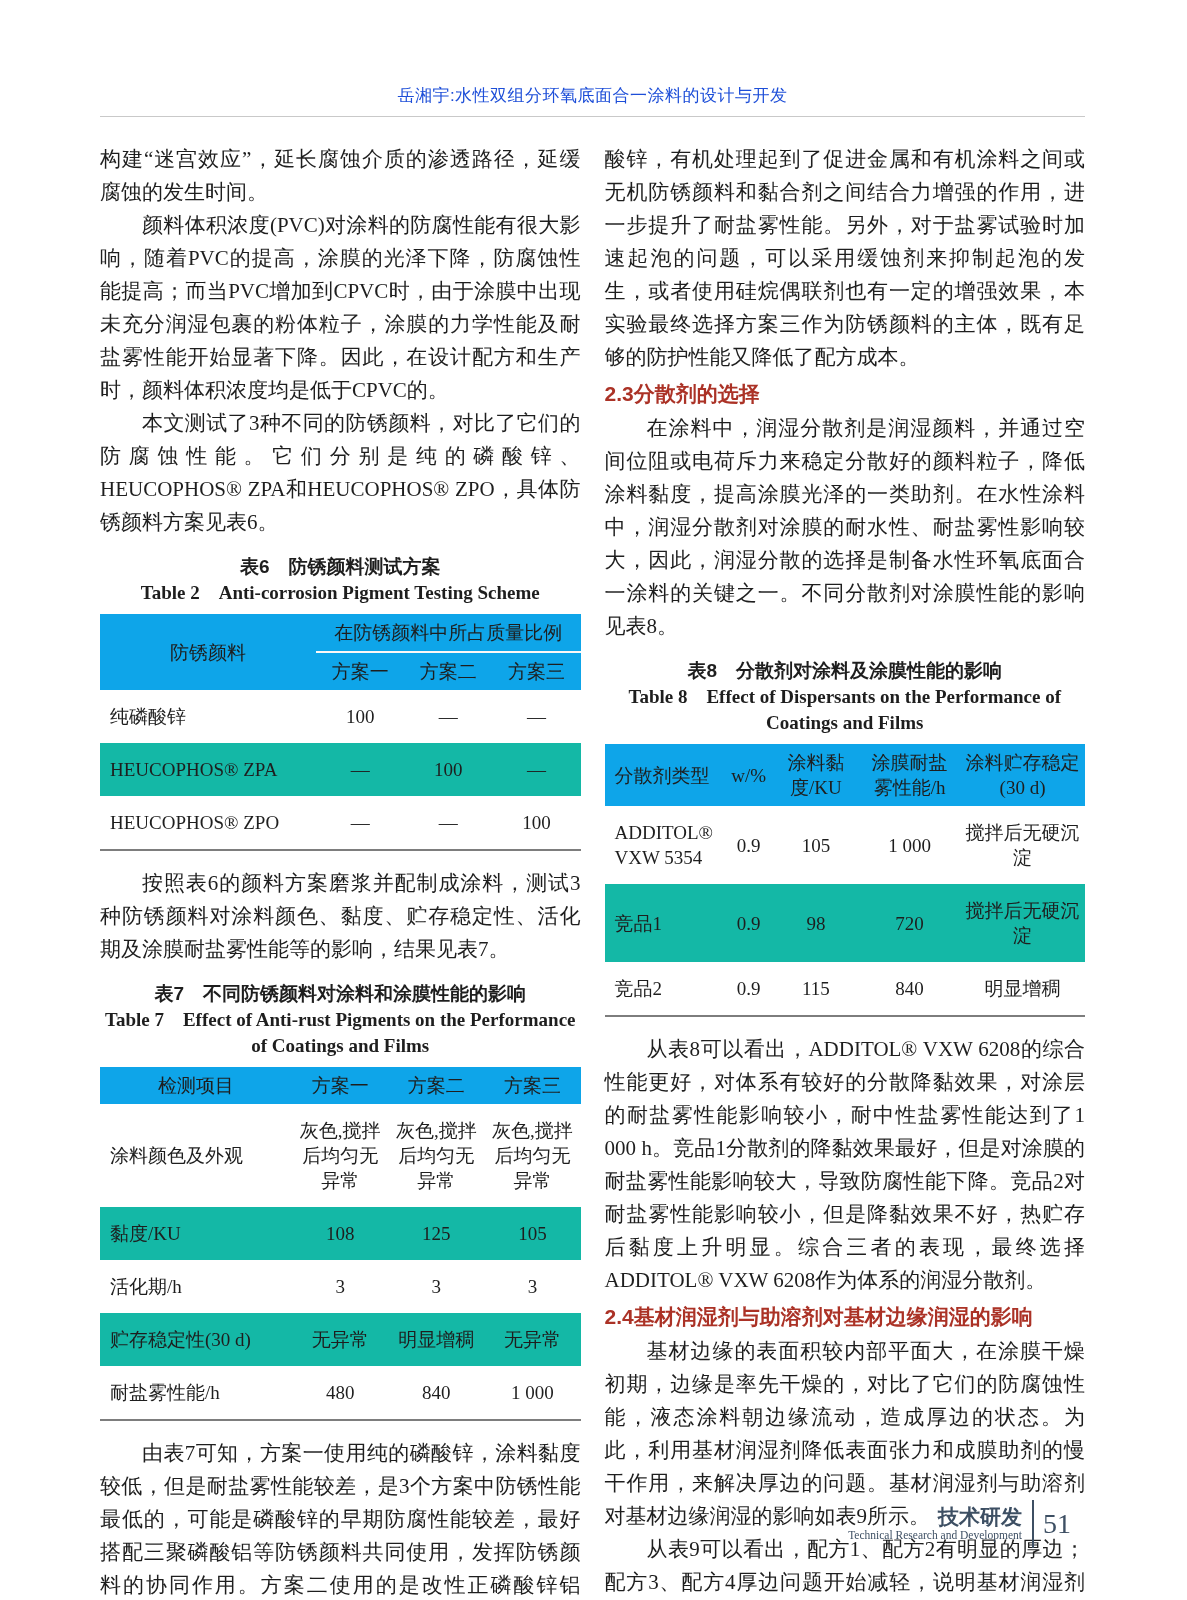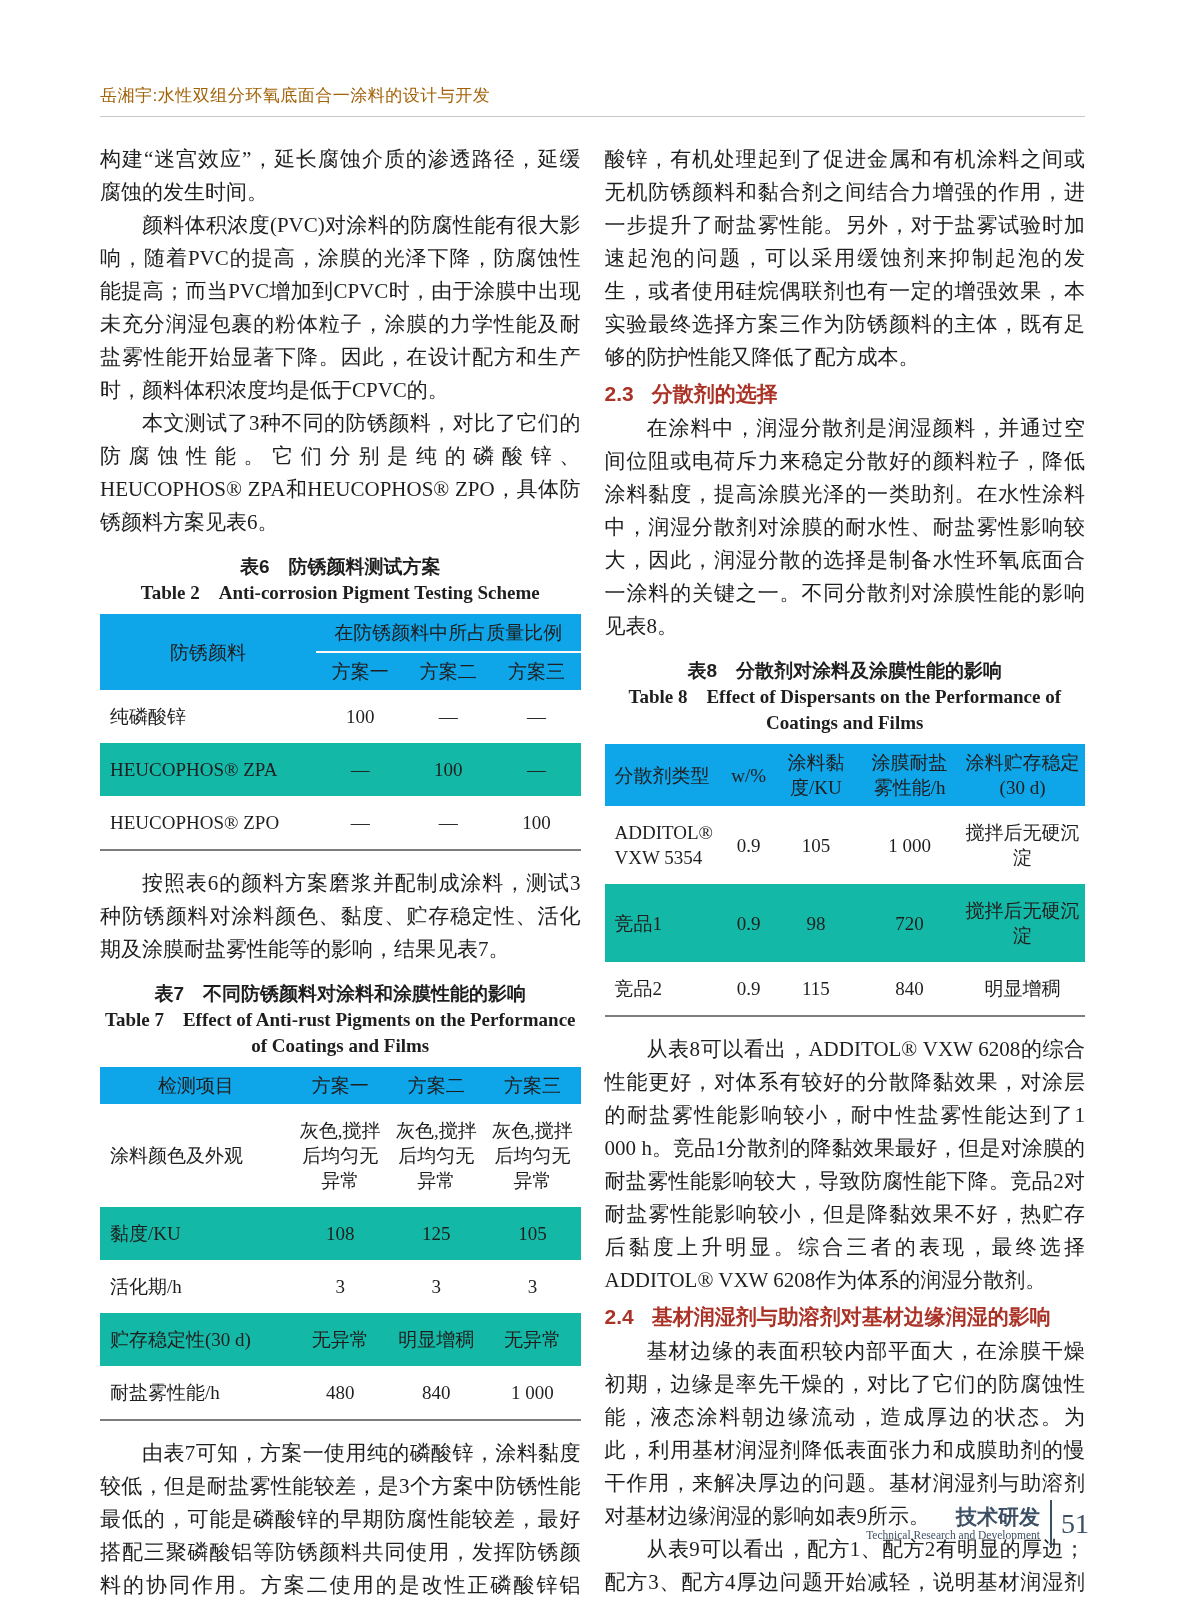--- a/index.html
+++ b/index.html
@@ -6,53 +6,53 @@
   .page{
     position:relative;
     width:1187px;height:1600px;
     background:#ffffff;
     overflow:hidden;
     font-family:"Liberation Serif","DejaVu Serif",serif;
     color:#1e1e1e;
   }
   .content{position:absolute;left:100px;width:985px;top:0;}
   .running-head{
-    text-align:left;
-    font-size:17px;color:#a16207;
+    text-align:center;
+    font-size:17px;color:#1d4ed8;
     padding-top:84px;padding-bottom:9px;
     border-bottom:1px solid #c9c9c9;
     font-family:"Liberation Sans","DejaVu Sans",sans-serif;
     letter-spacing:.5px;
   }
   .cols{display:flex;gap:24px;margin-top:26px;}
   .col{flex:1;min-width:0;}
   p.body{font-size:21px;line-height:33px;text-align:justify;margin:0;}
   p.body.indent{text-indent:2em;}
   .sec-head{
     font-family:"Liberation Sans","DejaVu Sans",sans-serif;
     font-weight:bold;color:#ab3226;
     font-size:21px;line-height:33px;margin:3px 0 2px 0;
   }
-  .sec-head .sec-no{margin-right:18px;}
+  .sec-head .sec-no{}
   .tbl-block{margin:14px 0 16px 0;}
   .tbl-title-zh{
     font-family:"Liberation Sans","DejaVu Sans",sans-serif;
     font-weight:bold;font-size:19px;text-align:center;line-height:27px;margin:0;
   }
   .tbl-title-en{
     font-weight:bold;font-size:19px;text-align:center;line-height:26px;margin:0 0 8px 0;
   }
   table.dt{width:100%;border-collapse:collapse;font-size:19px;line-height:25px;border-bottom:2px solid #7d7d7d;}
   table.dt th{background:#0ea5e9;font-weight:normal;padding:6px 4px;text-align:center;}
   table.dt td{padding:14px 4px;text-align:center;vertical-align:middle;}
   table.dt td.lft, table.dt th.lft{text-align:left;padding-left:10px;}
   table.dt tr.hl td{background:#14b8a6;}
   th.span-head{border-bottom:2px solid #fdf8f6;}
   .footer{
-    position:absolute;right:98px;bottom:52px;
+    position:absolute;right:116px;bottom:52px;
     display:flex;align-items:center;color:#3d4f63;
   }
   .footer .ftxt{text-align:right;}
   .footer .f-zh{
     font-family:"Liberation Sans","DejaVu Sans",sans-serif;
     font-weight:bold;font-size:21px;line-height:23px;
   }
   .footer .f-en{font-size:11.5px;line-height:15px;}
   .footer .fdiv{width:2px;height:48px;background:#3d4f63;margin:0 9px 0 10px;}
   .footer .f-page{font-size:28px;line-height:28px;}

